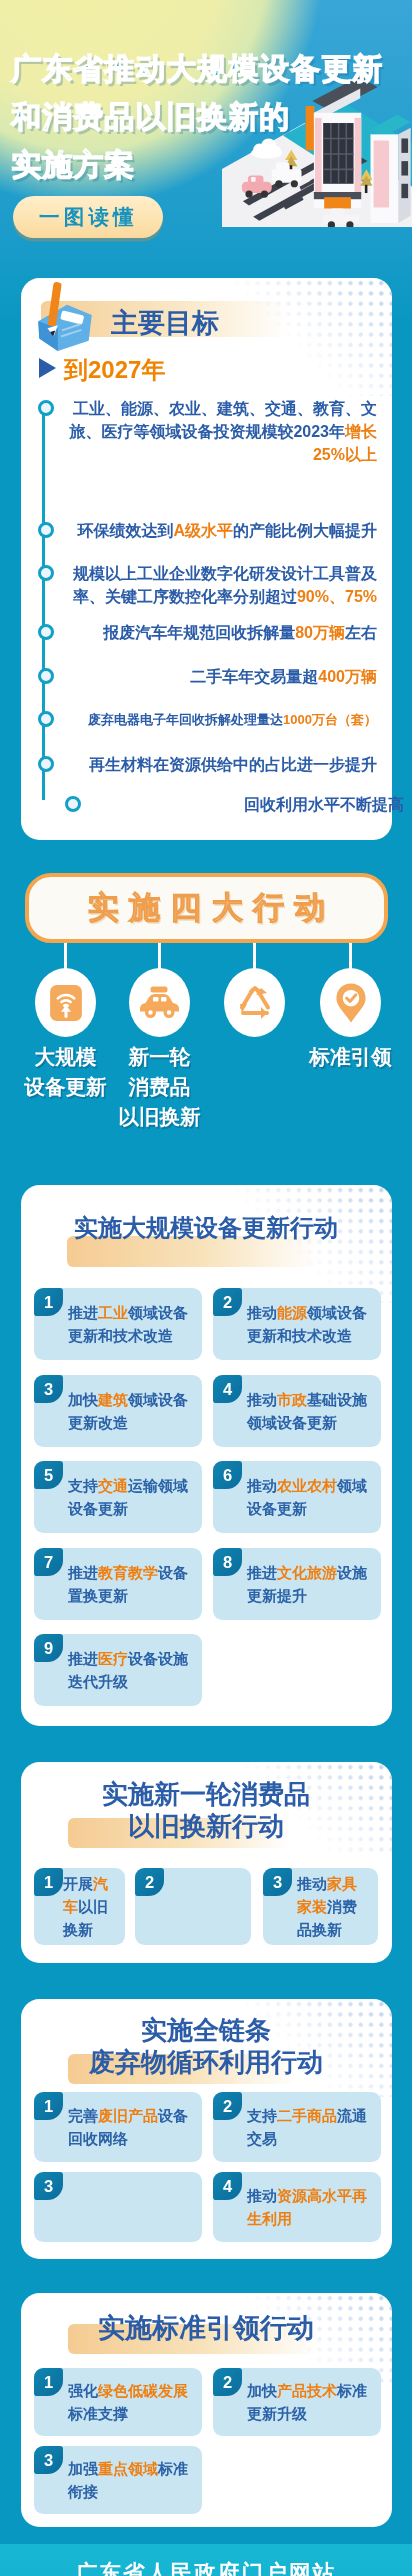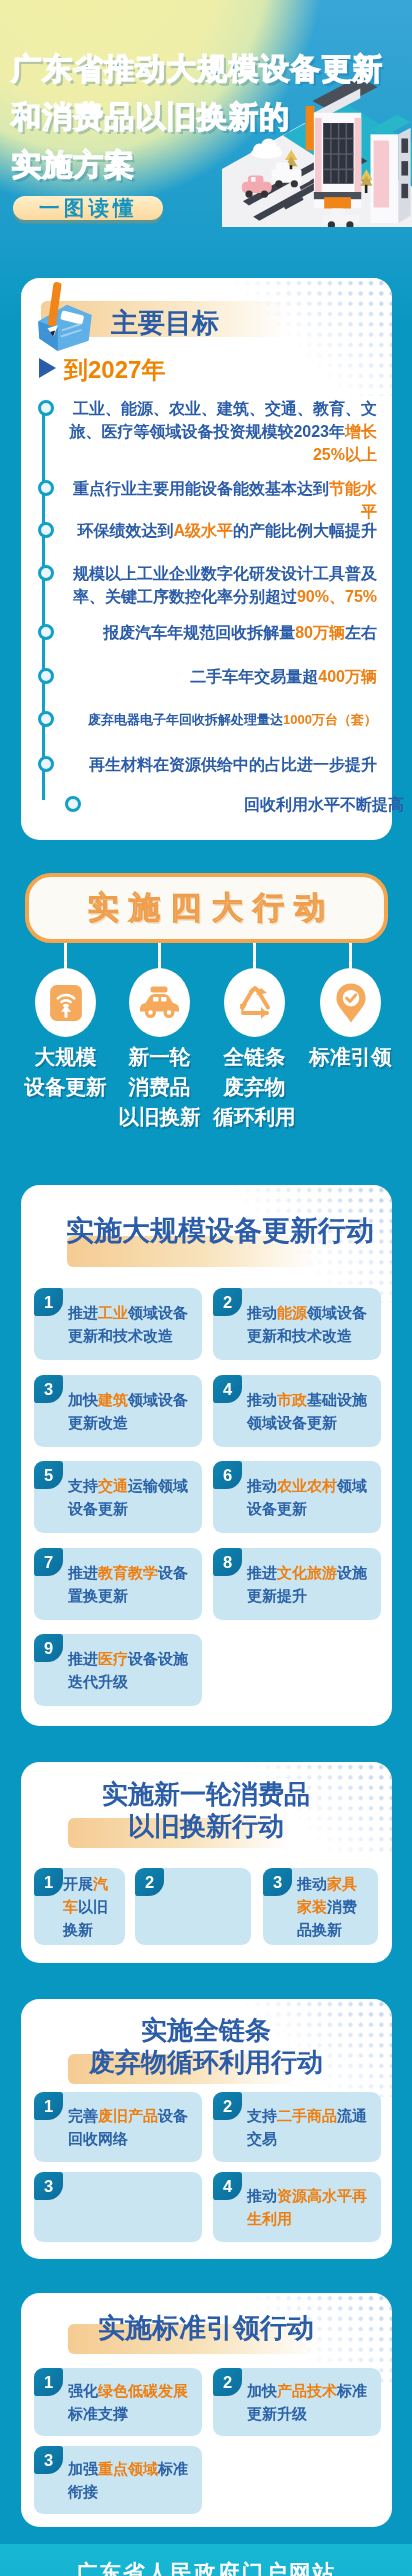--- a/index.html
+++ b/index.html
@@ -6,21 +6,21 @@
   .page{position:relative;width:412px;height:2601px;margin:0 auto;overflow:hidden;
         font-family:"Liberation Sans","DejaVu Sans",sans-serif;background:#0797C1;}
   
   .header-bg{position:absolute;left:0;top:0;width:412px;height:330px;
     background:
       radial-gradient(circle 330px at 85px -31px,#F2F0A6 0%,#EFEEA9 40%,#D8E9B0 55%,rgba(60,170,215,0) 72%),
       linear-gradient(180deg,#39A6D6 0%,#1C9CCA 70%,#0797C1 100%);}
   .hero-title{position:absolute;left:11.3px;top:45px;z-index:5;font-size:30px;line-height:48px;
     font-weight:900;letter-spacing:1px;color:#2AA6D8;-webkit-text-stroke:1.3px #FFFFFF;
     text-shadow:2.6px 3.1px 0 rgba(26,100,150,0.28);}
-  .badge-pill{position:absolute;left:13.4px;top:196px;width:150px;height:24px;border-radius:21.6px;
+  .badge-pill{position:absolute;left:13.4px;top:196px;width:150px;height:42px;border-radius:21.6px;
     background:linear-gradient(180deg,#FFEFCB 0%,#FBD99D 100%);
     box-shadow:0 3.6px 0 rgba(205,140,60,0.35);display:flex;align-items:center;justify-content:center;
     font-size:20.6px;font-weight:900;letter-spacing:4.1px;color:#1793BE;z-index:6;}
   .illus{position:absolute;left:222px;top:52px;z-index:1;}
   
   .card{position:absolute;left:20.6px;width:371px;background:#FFFFFF;border-radius:18.5px;z-index:2;}
   .dots{position:absolute;top:0;right:0;width:160px;height:118px;border-top-right-radius:18.5px;
     background-image:radial-gradient(circle,rgba(125,165,220,0.45) 1.8px,rgba(0,0,0,0) 2.4px);
     background-size:10.3px 10.3px;
     -webkit-mask-image:linear-gradient(225deg,#000 8%,transparent 62%);
@@ -147,24 +147,20 @@
   </svg>
   <div class="goal-title">主要目标</div>
   <div class="deadline-arrow"></div>
   <div class="deadline">到2027年</div>
   <div class="timeline"></div>
 
   <div class="goal-item" style="top:397px;">
     <span class="goal-marker"></span>
     <span><span>工业、能源、农业、建筑、交通、教育、文旅、医疗等领域设备投资规模较2023年</span><span class="hl">增长25%以上</span><span></span></span>
   </div>
-  <div class="goal-item" style="top:477px;">
-    <span class="goal-marker"></span>
-    <span><span>重点行业主要用能设备能效基本达到</span><span class="hl">节能水平</span><span></span></span>
-  </div>
   <div class="goal-item" style="top:519px;">
     <span class="goal-marker"></span>
     <span><span>环保绩效达到</span><span class="hl">A级水平</span><span>的产能比例大幅提升</span></span>
   </div>
   <div class="goal-item" style="top:562px;">
     <span class="goal-marker"></span>
     <span><span>规模以上工业企业数字化研发设计工具普及率、关键工序数控化率分别超过</span><span class="hl">90%、75%</span><span></span></span>
   </div>
   <div class="goal-item" style="top:621px;">
     <span class="goal-marker"></span>
@@ -239,34 +235,29 @@
 
   <div class="col-label" style="left:19px;width:93px;">
     <div>大规模</div>
     <div>设备更新</div>
   </div>
   <div class="col-label" style="left:113px;width:93px;">
     <div>新一轮</div>
     <div>消费品</div>
     <div>以旧换新</div>
   </div>
-  <div class="col-label" style="left:208px;width:93px;">
-    <div>全链条</div>
-    <div>废弃物</div>
-    <div>循环利用</div>
-  </div>
   <div class="col-label" style="left:294px;width:113px;">
     <div>标准引领</div>
   </div>
 
   <div class="card" style="top:1185px;height:541px;">
     <div class="dots"></div>
   </div>
   <div class="sec-bar" style="left:67px;top:1236px;width:252px;height:31px;"></div>
-  <div class="sec-title" style="top:1212px;font-size:28px;padding-left:14px;">实施大规模设备更新行动</div>
+  <div class="sec-title" style="top:1212px;font-size:24px;">实施大规模设备更新行动</div>
 
   <div class="abox" style="left:34px;top:1288px;width:168px;height:72px;">
     <span class="abadge">1</span>
     <span><span>推进</span><span class="hl">工业</span><span>领域设备更新和技术改造</span></span>
   </div>
   <div class="abox" style="left:213px;top:1288px;width:168px;height:72px;">
     <span class="abadge">2</span>
     <span><span>推动</span><span class="hl">能源</span><span>领域设备更新和技术改造</span></span>
   </div>
   <div class="abox" style="left:34px;top:1375px;width:168px;height:72px;">

